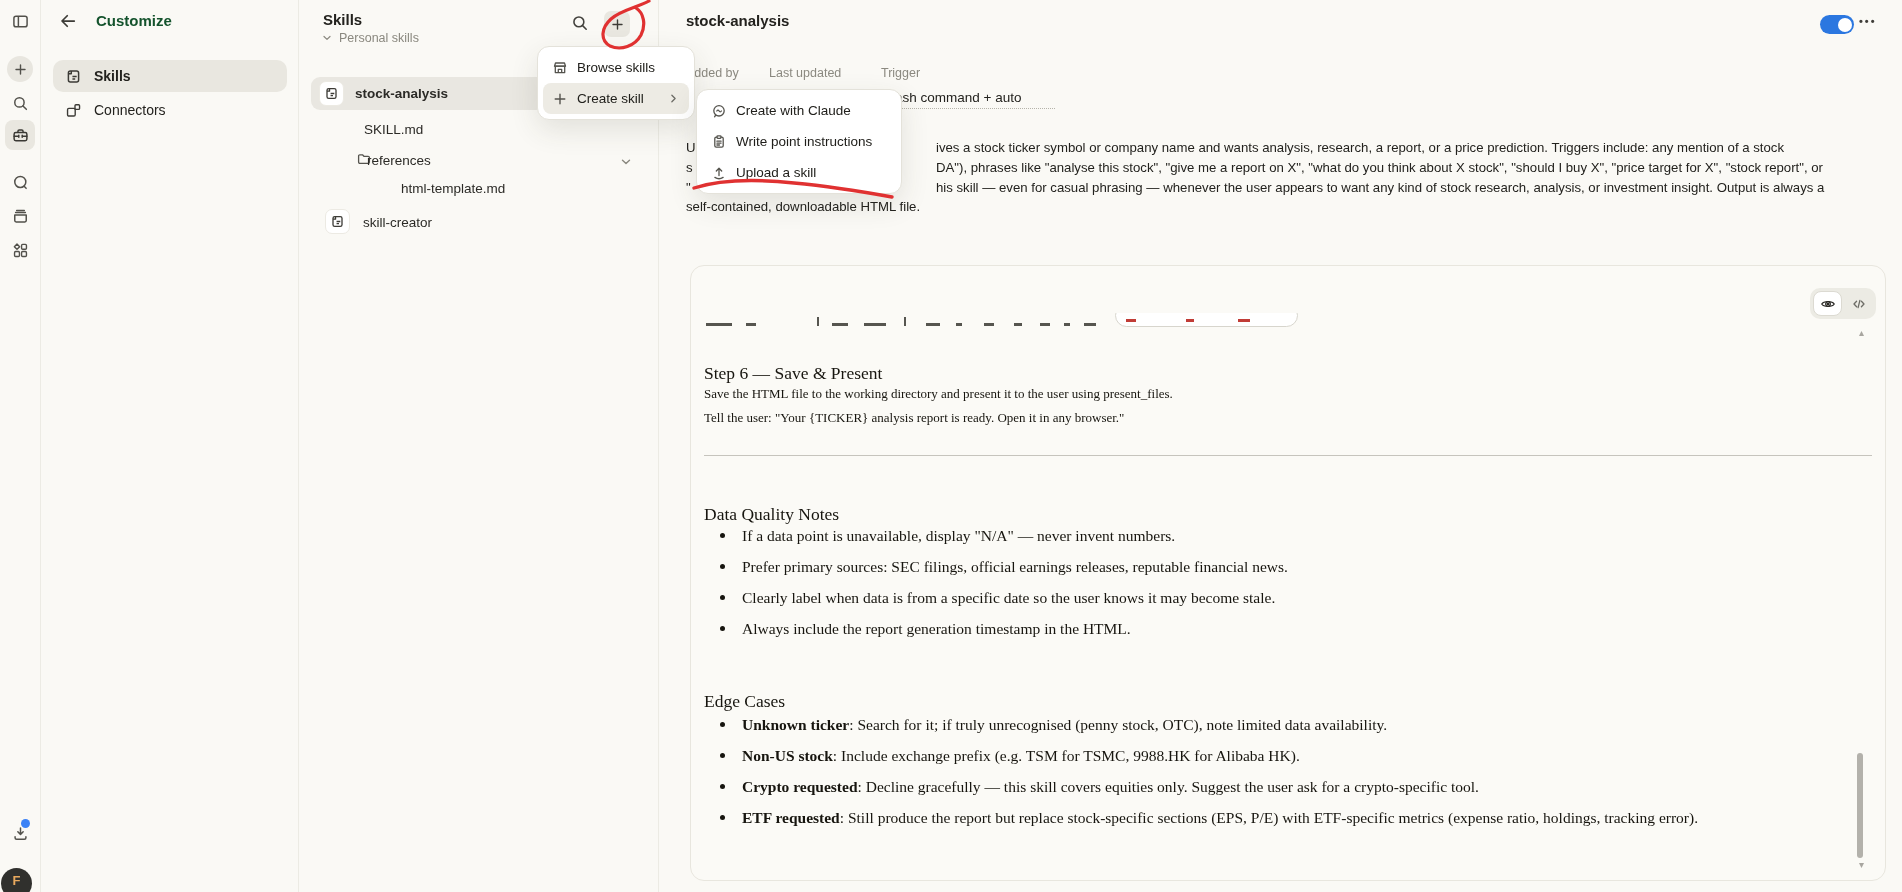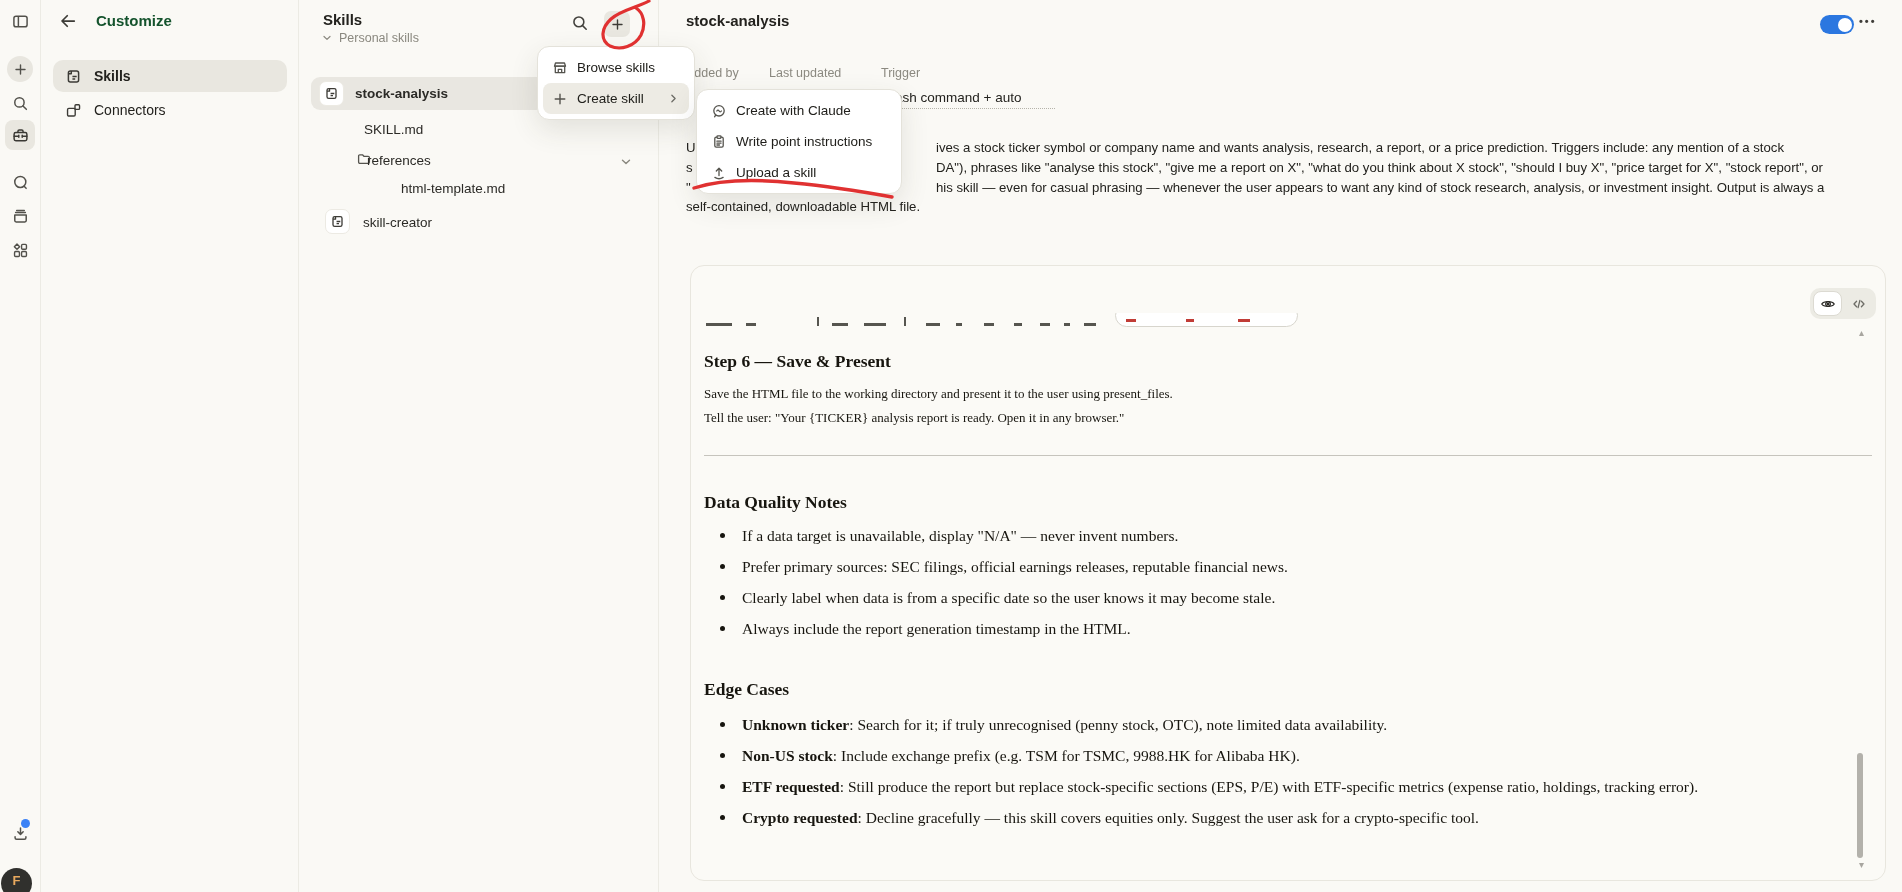--- a/index.html
+++ b/index.html
@@ -62,21 +62,21 @@
 
   
   .card{position:absolute;left:31px;top:265px;width:1196px;height:616px;background:#fbfaf6;
         border:1px solid #e8e6de;border-radius:14px;box-sizing:border-box;overflow:hidden;}
   .segctl{position:absolute;left:1119px;top:22px;background:#ecebe4;border-radius:10px;padding:3px;display:flex;gap:2px;}
   .seg{width:29px;height:25px;border-radius:8px;display:flex;align-items:center;justify-content:center;color:#6e6d67;}
   .seg.on{background:#fff;border:1px solid #dcdad2;color:#2a2925;box-sizing:border-box;}
   .scroll-arrow{position:absolute;color:#a8a6a0;font-size:10px;line-height:10px;}
   .thumb{position:absolute;left:1166px;top:487px;width:6px;height:105px;border-radius:3px;background:#b3b1ab;}
   .serif{font-family:"Liberation Serif",serif;color:#17150f;}
-  .doc-h{position:absolute;left:13px;font-size:17.5px;font-weight:700;}
+  .doc-h{position:absolute;left:13px;font-size:17.5px;font-weight:400;margin-top:12px;}
   .doc-p{position:absolute;left:13px;font-size:13px;white-space:nowrap;}
   .doc-hr{position:absolute;left:13px;width:1168px;height:1px;background:#c6c4bd;}
   .blist{position:absolute;left:13px;width:1130px;}
   .bli{display:flex;margin-bottom:6px;font-size:15.5px;line-height:25px;}
   .bdot{flex:none;width:5px;height:5px;border-radius:50%;background:#17150f;margin:10px 17px 0 16px;}
   .clip-row{position:absolute;left:13px;top:47px;width:660px;height:15px;overflow:hidden;}
   .frag{position:absolute;bottom:2px;height:3px;background:#56554f;}
   .frag.tall{height:9px;width:2px;}
   .clip-pill{position:absolute;left:411px;top:-9px;width:183px;height:23px;border:1px solid #d7d5cd;
              border-radius:12px;background:#fff;box-sizing:border-box;}
@@ -296,21 +296,21 @@
       <div class="doc-h serif" style="top:85px">Step 6 — Save &amp; Present</div>
       <div class="doc-p serif" style="top:120px">Save the HTML file to the working directory and present it to the user using present_files.</div>
       <div class="doc-p serif" style="top:144px">Tell the user: "Your {TICKER} analysis report is ready. Open it in any browser."</div>
 
       <div class="doc-hr" style="top:189px"></div>
 
       <div class="doc-h serif" style="top:226px">Data Quality Notes</div>
       <div class="blist" style="top:257px">
         <div class="bli serif">
             <span class="bdot"></span>
-            <span>If a data target is unavailable, display "N/A" — never invent numbers.</span>
+            <span>If a data point is unavailable, display "N/A" — never invent numbers.</span>
           </div>
         <div class="bli serif">
             <span class="bdot"></span>
             <span>Prefer primary sources: SEC filings, official earnings releases, reputable financial news.</span>
           </div>
         <div class="bli serif">
             <span class="bdot"></span>
             <span>Clearly label when data is from a specific date so the user knows it may become stale.</span>
           </div>
         <div class="bli serif">
@@ -324,25 +324,25 @@
         <div class="bli serif">
             <span class="bdot"></span>
             <span><b>Unknown ticker</b><span>: Search for it; if truly unrecognised (penny stock, OTC), note limited data availability.</span></span>
           </div>
         <div class="bli serif">
             <span class="bdot"></span>
             <span><b>Non-US stock</b><span>: Include exchange prefix (e.g. TSM for TSMC, 9988.HK for Alibaba HK).</span></span>
           </div>
         <div class="bli serif">
             <span class="bdot"></span>
+            <span><b>Crypto requested</b><span>: Decline gracefully — this skill covers equities only. Suggest the user ask for a crypto-specific tool.</span></span>
+          </div>
+        <div class="bli serif">
+            <span class="bdot"></span>
             <span><b>ETF requested</b><span>: Still produce the report but replace stock-specific sections (EPS, P/E) with ETF-specific metrics (expense ratio, holdings, tracking error).</span></span>
-          </div>
-        <div class="bli serif">
-            <span class="bdot"></span>
-            <span><b>Crypto requested</b><span>: Decline gracefully — this skill covers equities only. Suggest the user ask for a crypto-specific tool.</span></span>
           </div>
       </div>
 
       <div class="thumb"></div>
       <div class="scroll-arrow" style="left:1168px;top:594px">▾</div>
     </div>
   </div>
 
   <div class="menu" style="left:537px;top:46px;width:158px">
     <div class="mi">

